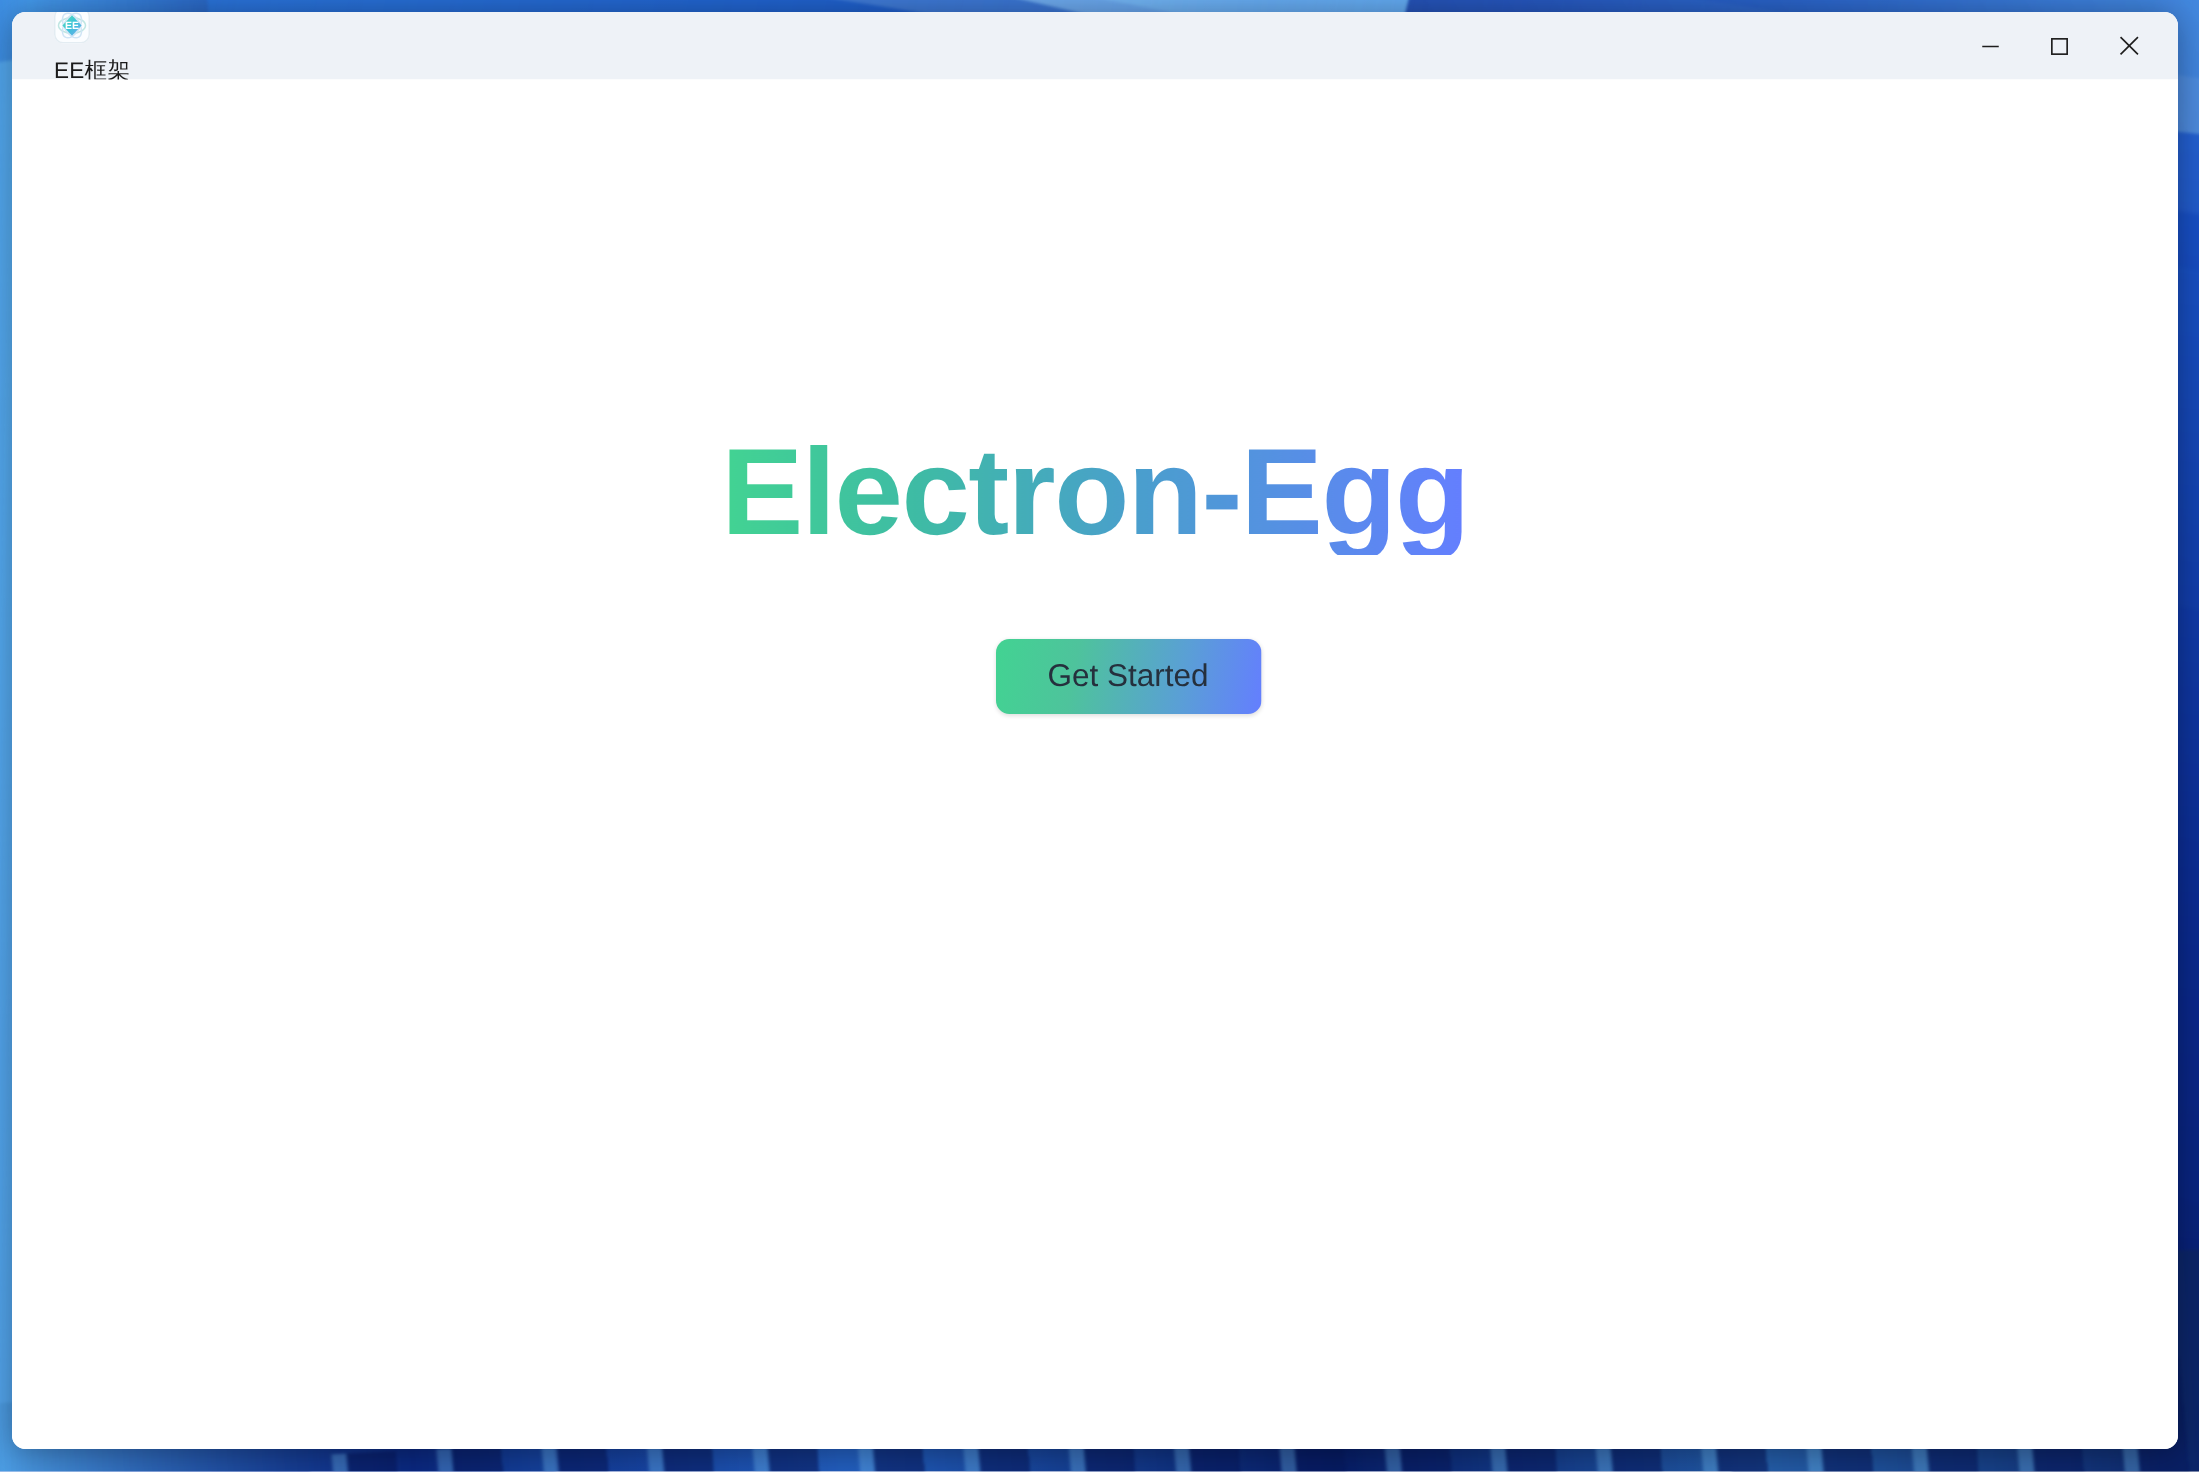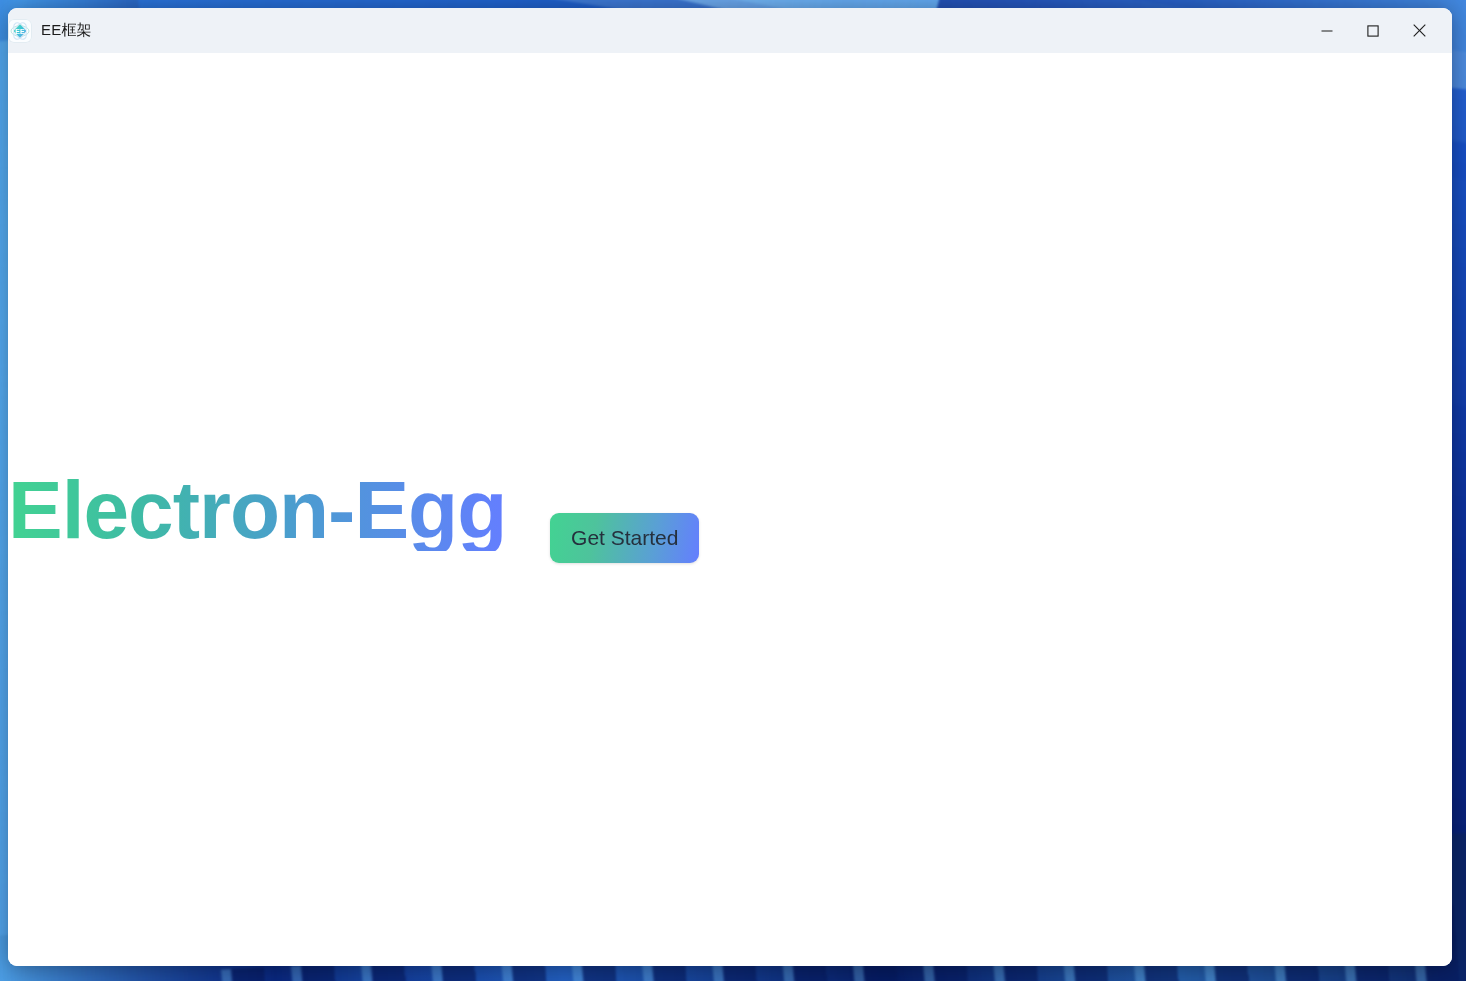--- a/index.html
+++ b/index.html
@@ -105,23 +105,24 @@
     height: 45px;
     min-height: 45px;
     background: #eef2f7;
     display: flex;
     align-items: center;
     justify-content: space-between;
     user-select: none;
   }
   .title-left {
     display: flex;
-    align-items: center;
+    align-items: flex-start;
     gap: 9px;
-    padding-left: 0;
+    padding-left: 28px;
+    flex-direction: column;
   }
   #app-icon {
     width: 24px;
     height: 24px;
     border-radius: 6px;
     background: #fbfdff;
     box-shadow: inset 0 0 0 1px #e3ecf2;
     display: flex;
     align-items: center;
     justify-content: center;
@@ -141,22 +142,23 @@
     cursor: default;
   }
   .win-btn svg { stroke: #1d1d1d; stroke-width: 1.1; fill: none; }
   .win-controls { margin-right: 10px; }
 
   
   #content {
     flex: 1;
     background: #ffffff;
     display: flex;
-    flex-direction: row;
-    align-items: center;
+    flex-direction: column;
+    align-items: center;
+    padding-top: 235px;
   }
   #hero-title {
     font-size: 82px;
     font-weight: bold;
     line-height: 1;
     letter-spacing: -1px;
     margin: 0;
     background-image: linear-gradient(90deg, #42d392 0%, #3ebba4 26%, #4a9ecd 56%, #647eff 100%);
     -webkit-background-clip: text;
     background-clip: text;
@@ -165,21 +167,21 @@
   }
   #hero-subtitle {
     margin: 62px 0 0 0;
     font-size: 31px;
     color: #2c3e50;
     font-weight: normal;
     letter-spacing: .1px;
   }
   #get-started-button {
     margin-top: 56px;
-    width: 149px;
+    width: 177px;
     height: 50px;
     border: none;
     border-radius: 9px;
     background-image: linear-gradient(100deg, #42d392 0%, #4ec39c 30%, #5a9fd6 70%, #647eff 100%);
     color: #25303d;
     font-size: 21px;
     font-family: "Liberation Sans", "DejaVu Sans", sans-serif;
     cursor: pointer;
     box-shadow: 0 1px 3px rgba(0,0,0,.13);
     margin-left: 44px;

